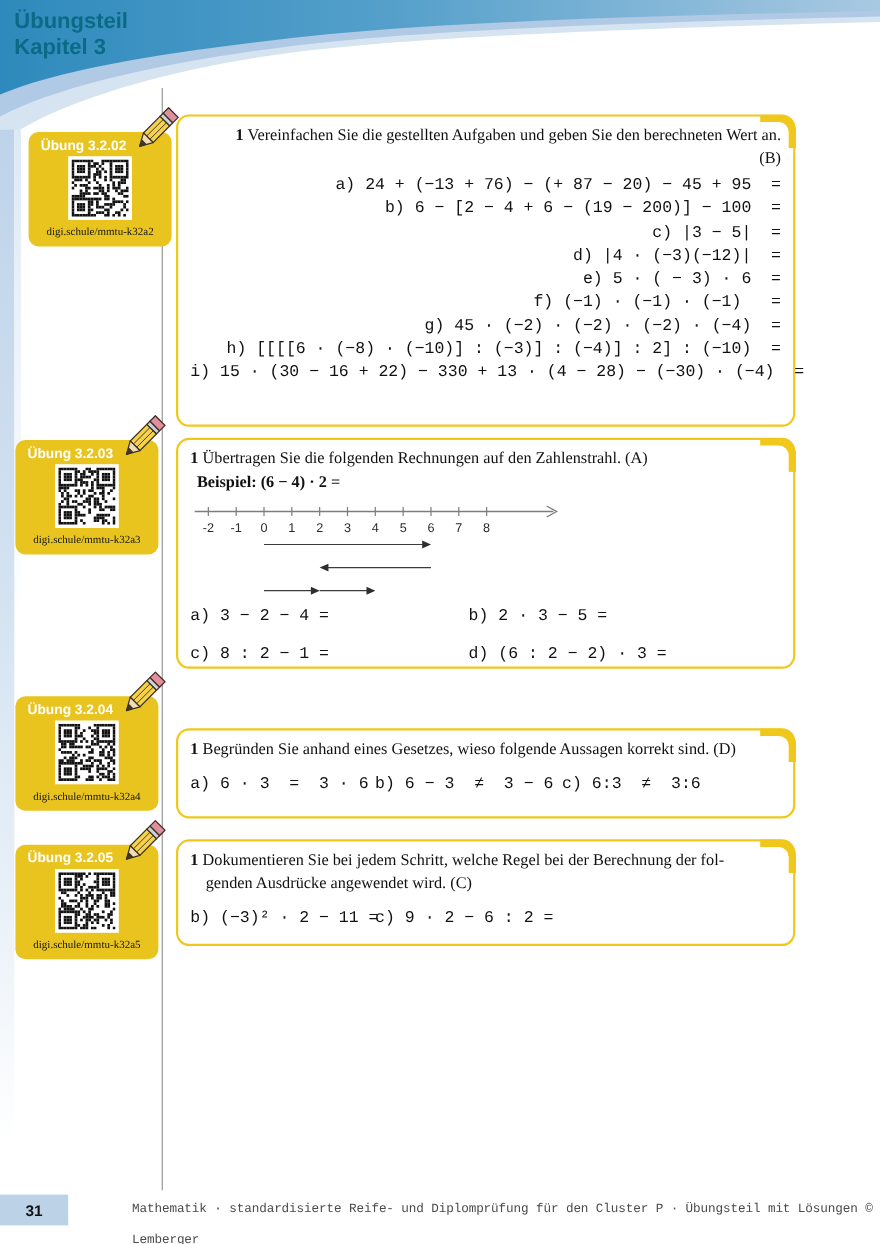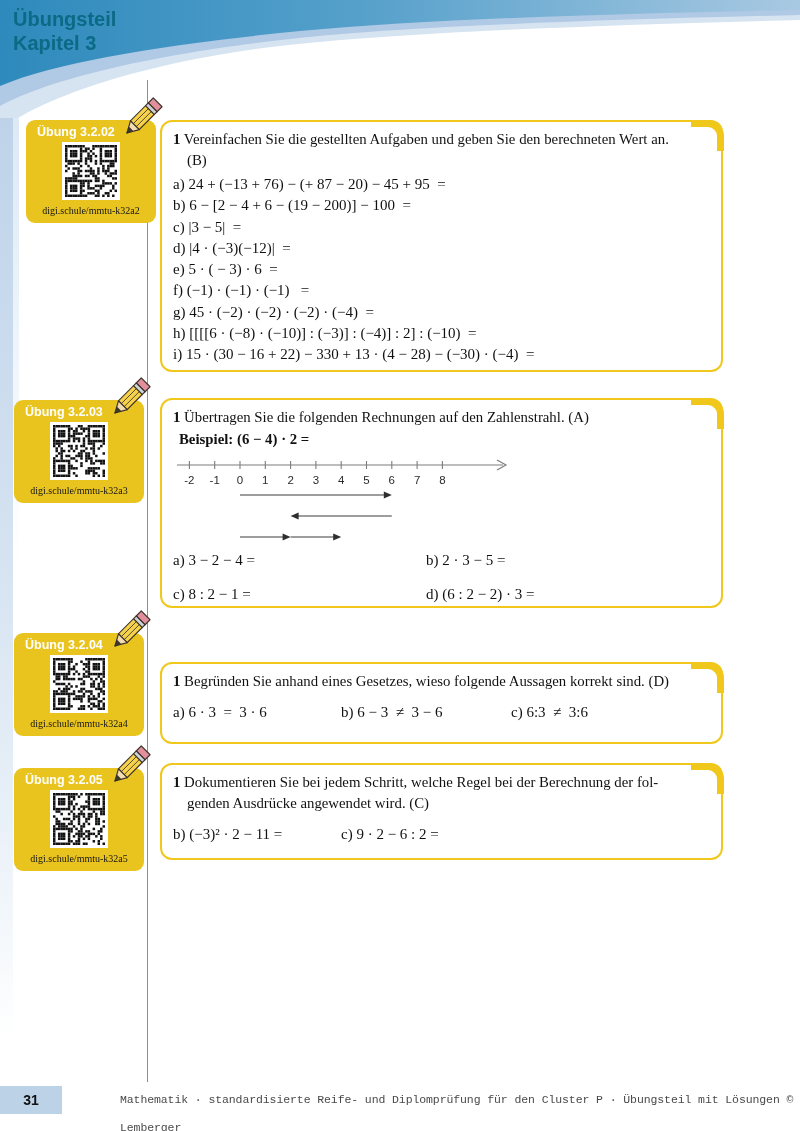--- a/index.html
+++ b/index.html
@@ -36,21 +36,21 @@
     padding:7px 11px 0 11px;box-sizing:border-box;}
   .corner{position:absolute;top:-2.5px;right:-2.5px;width:26px;height:24px;
     border-top:7px solid var(--accent-yellow,#f0c81c);
     border-right:7px solid var(--accent-yellow,#f0c81c);
     border-top-right-radius:16px;pointer-events:none;}
   .t-line{font-size:14.8px;line-height:21px;white-space:pre;color:#111;}
   .t-indent{padding-left:14px;}
   .ex-num{font-weight:bold;}
   .beispiel{font-size:14.8px;line-height:21px;white-space:pre;color:#111;padding-left:6px;margin-top:1px;font-weight:bold;}
   .numberline{display:block;margin-top:5px;}
-  .ex-items{margin-top:3px;}
+  .ex-items{margin-top:3px;font-family:Liberation Mono, monospace;}
   .ex-item{font-size:15px;line-height:21.3px;white-space:pre;color:#111;}
   .ex-grid{display:grid;}
   .cols-2{grid-template-columns:253px 1fr;row-gap:7px;margin-top:2px;}
   .cols-3{grid-template-columns:168px 170px 1fr;margin-top:7px;}
   .cols-3 .ex-item,.cols-2 .ex-item{line-height:27px;}
 
   
   .page-num{position:absolute;left:0;top:1086px;width:62px;height:28px;
     background:var(--footer-box,#bcd2e6);font-family:"Liberation Sans",sans-serif;
     font-weight:bold;font-size:14px;color:#111;text-align:center;line-height:28px;}
@@ -1029,21 +1029,21 @@
             <rect x="20.0" y="50.0" width="2.5" height="2.5" fill="#111"></rect>
             <rect x="22.5" y="50.0" width="2.5" height="2.5" fill="#111"></rect>
             <rect x="25.0" y="50.0" width="2.5" height="2.5" fill="#111"></rect>
             <rect x="30.0" y="50.0" width="2.5" height="2.5" fill="#111"></rect>
             <rect x="32.5" y="50.0" width="2.5" height="2.5" fill="#111"></rect>
             <rect x="45.0" y="50.0" width="2.5" height="2.5" fill="#111"></rect>
             <rect x="50.0" y="50.0" width="2.5" height="2.5" fill="#111"></rect>
           </svg></div><div class="side-url">digi.schule/mmtu-k32a5</div></div>
     </div>
   <div id="content">
-      <div class="ex-box" style="top: 120px; height: 252px;">
+      <div class="ex-box" style="top: 104px; height: 284px; text-align: right;">
         <div class="corner"></div>
         <div class="t-line"><span class="ex-num">1</span> <span>Vereinfachen Sie die gestellten Aufgaben und geben Sie den berechneten Wert an.</span></div>
         <div class="t-line t-indent">(B)</div>
         <div class="ex-items">
           <div class="ex-item"><span>a)</span> <span>24 + (−13 + 76) − (+ 87 − 20) − 45 + 95  =</span></div>
           <div class="ex-item"><span>b)</span> <span>6 − [2 − 4 + 6 − (19 − 200)] − 100  =</span></div>
           <div class="ex-item"><span>c)</span> <span>|3 − 5|  =</span></div>
           <div class="ex-item"><span>d)</span> <span>|4 · (−3)(−12)|  =</span></div>
           <div class="ex-item"><span>e)</span> <span>5 · ( − 3) · 6  =</span></div>
           <div class="ex-item"><span>f)</span> <span>(−1) · (−1) · (−1)   =</span></div>

